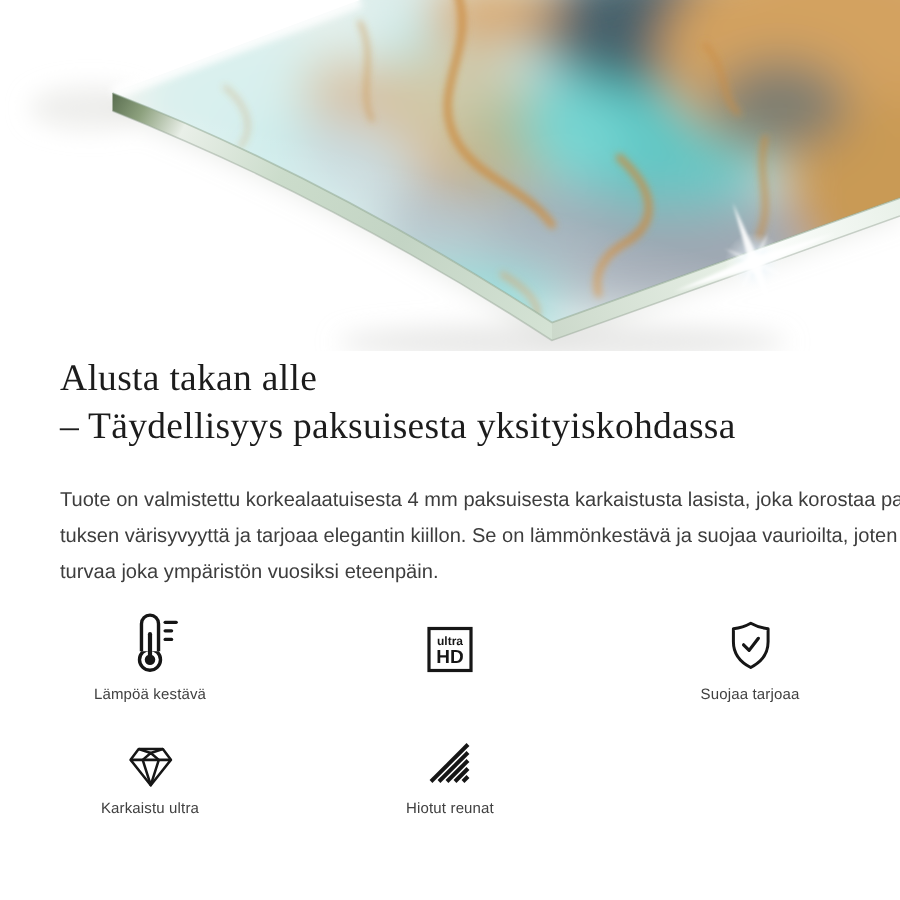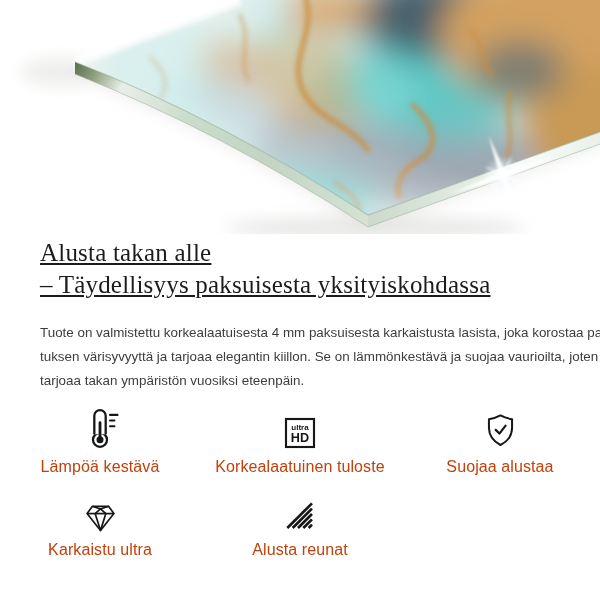--- a/index.html
+++ b/index.html
@@ -9,30 +9,30 @@
     -webkit-font-smoothing:antialiased;
   }
   .hero{width:600px;height:234px;position:relative;}
   .hero svg{display:block;}
   .content{padding:0 40px;}
   h1{
     font-family:"Liberation Serif","DejaVu Serif",serif;
     font-weight:400;font-size:25px;line-height:32px;color:#1c1c1c;
     margin:3px 0 0;letter-spacing:.2px;
   }
-  h1 span{display:block;white-space:nowrap;text-decoration:underline;}
+  h1 span{display:block;white-space:nowrap;}
   p.desc{margin:20px 0 0;font-size:13.4px;line-height:24px;color:#3d3d3d;}
   p.desc span{display:block;white-space:nowrap;}
   .features{
     display:grid;grid-template-columns:repeat(3,1fr);
     width:600px;margin-top:14px;row-gap:14px;
   }
   .feature{display:flex;flex-direction:column;align-items:center;}
   .icon-box{height:42px;display:flex;align-items:flex-end;justify-content:center;}
-  .feat-label{margin-top:9px;font-size:16px;color:#c2410c;letter-spacing:.1px;}
+  .feat-label{margin-top:9px;font-size:10px;color:#404040;letter-spacing:.1px;}
   .icon-stroke{stroke:#161616;fill:none;}
 </style>
 </head>
 <body>
 
 <div class="hero">
   <svg width="600" height="234" viewBox="0 0 600 234" aria-hidden="true">
     <defs>
       <clipPath id="panelClip">
           <path d="M75 62 L240 0 L600 0 L600 132 L368 215 Q220 119 75 62 Z"></path>
@@ -144,21 +144,21 @@
 </div>
 
 <div class="content">
   <h1>
     <span>Alusta takan alle</span>
     <span>– Täydellisyys paksuisesta yksityiskohdassa</span>
   </h1>
   <p class="desc">
     <span>Tuote on valmistettu korkealaatuisesta 4 mm paksuisesta karkaistusta lasista, joka korostaa paina-</span>
     <span>tuksen värisyvyyttä ja tarjoaa elegantin kiillon. Se on lämmönkestävä ja suojaa vaurioilta, joten se</span>
-    <span>tarjoaa takan ympäristön vuosiksi eteenpäin.</span>
+    <span>turvaa joka ympäristön vuosiksi eteenpäin.</span>
   </p>
 </div>
 
 <div class="features">
 
   <div class="feature">
     <div class="icon-box">
       <svg width="44" height="42" viewBox="0 0 48 48">
         <circle cx="24" cy="37.5" r="8" fill="#ffffff" class="icon-stroke" stroke-width="2.6"></circle>
         <path d="M17.5 31 V10 a6.5 6.5 0 0 1 13 0 V31" fill="#ffffff" stroke="#161616" stroke-width="2.6"></path>
@@ -175,31 +175,30 @@
   </div>
 
   <div class="feature">
     <div class="icon-box">
       <svg width="32" height="32" viewBox="0 0 48 48">
         <rect x="3" y="3" width="42" height="42" class="icon-stroke" stroke-width="3.2"></rect>
         <text x="24" y="19.5" text-anchor="middle" font-family="Liberation Sans, sans-serif" font-size="12" font-weight="700" fill="#161616">ultra</text>
         <text x="24" y="37.5" text-anchor="middle" font-family="Liberation Sans, sans-serif" font-size="19" font-weight="700" fill="#161616">HD</text>
       </svg>
     </div>
-    <div class="feat-label">Korkealaatuinen tuloste</div>
   </div>
 
   <div class="feature">
     <div class="icon-box">
       <svg width="37" height="37" viewBox="0 0 48 48">
         <path d="M24 4.5 C28.5 7 33.5 8.6 39 9.3 V20.5 C39 30.8 33.2 38.1 24 42.8 C14.8 38.1 9 30.8 9 20.5 V9.3 C14.5 8.6 19.5 7 24 4.5 Z" class="icon-stroke" stroke-width="2.6" stroke-linejoin="round"></path>
         <path d="M17.8 23.2 L22.6 28 L30.6 17.6" class="icon-stroke" stroke-width="2.8" stroke-linecap="round" stroke-linejoin="round"></path>
       </svg>
     </div>
-    <div class="feat-label">Suojaa alustaa</div>
+    <div class="feat-label">Suojaa tarjoaa</div>
   </div>
 
   <div class="feature">
     <div class="icon-box">
       <svg width="37" height="33" viewBox="0 0 48 43">
         <g class="icon-stroke" stroke-width="2.2" stroke-linejoin="round">
           <path d="M13.5 9.5 L34.5 9.5 L41.5 19 L24 41 L6.5 19 Z"></path>
           <path d="M6.5 19 H41.5"></path>
           <path d="M13.5 9.5 L24 13 L34.5 9.5"></path>
           <path d="M24 13 L17 19 L24 41 L31 19 Z"></path>
@@ -214,17 +213,17 @@
       <svg width="32" height="32" viewBox="0 0 48 48">
         <g stroke="#161616" stroke-width="4">
           <path d="M5 42 L42 5"></path>
           <path d="M13 42 L42 13"></path>
           <path d="M21 42 L42 21"></path>
           <path d="M29 42 L42 29"></path>
           <path d="M37 42 L42 37"></path>
         </g>
       </svg>
     </div>
-    <div class="feat-label">Alusta reunat</div>
+    <div class="feat-label">Hiotut reunat</div>
   </div>
 
 
 </div>
 
 </body></html>

